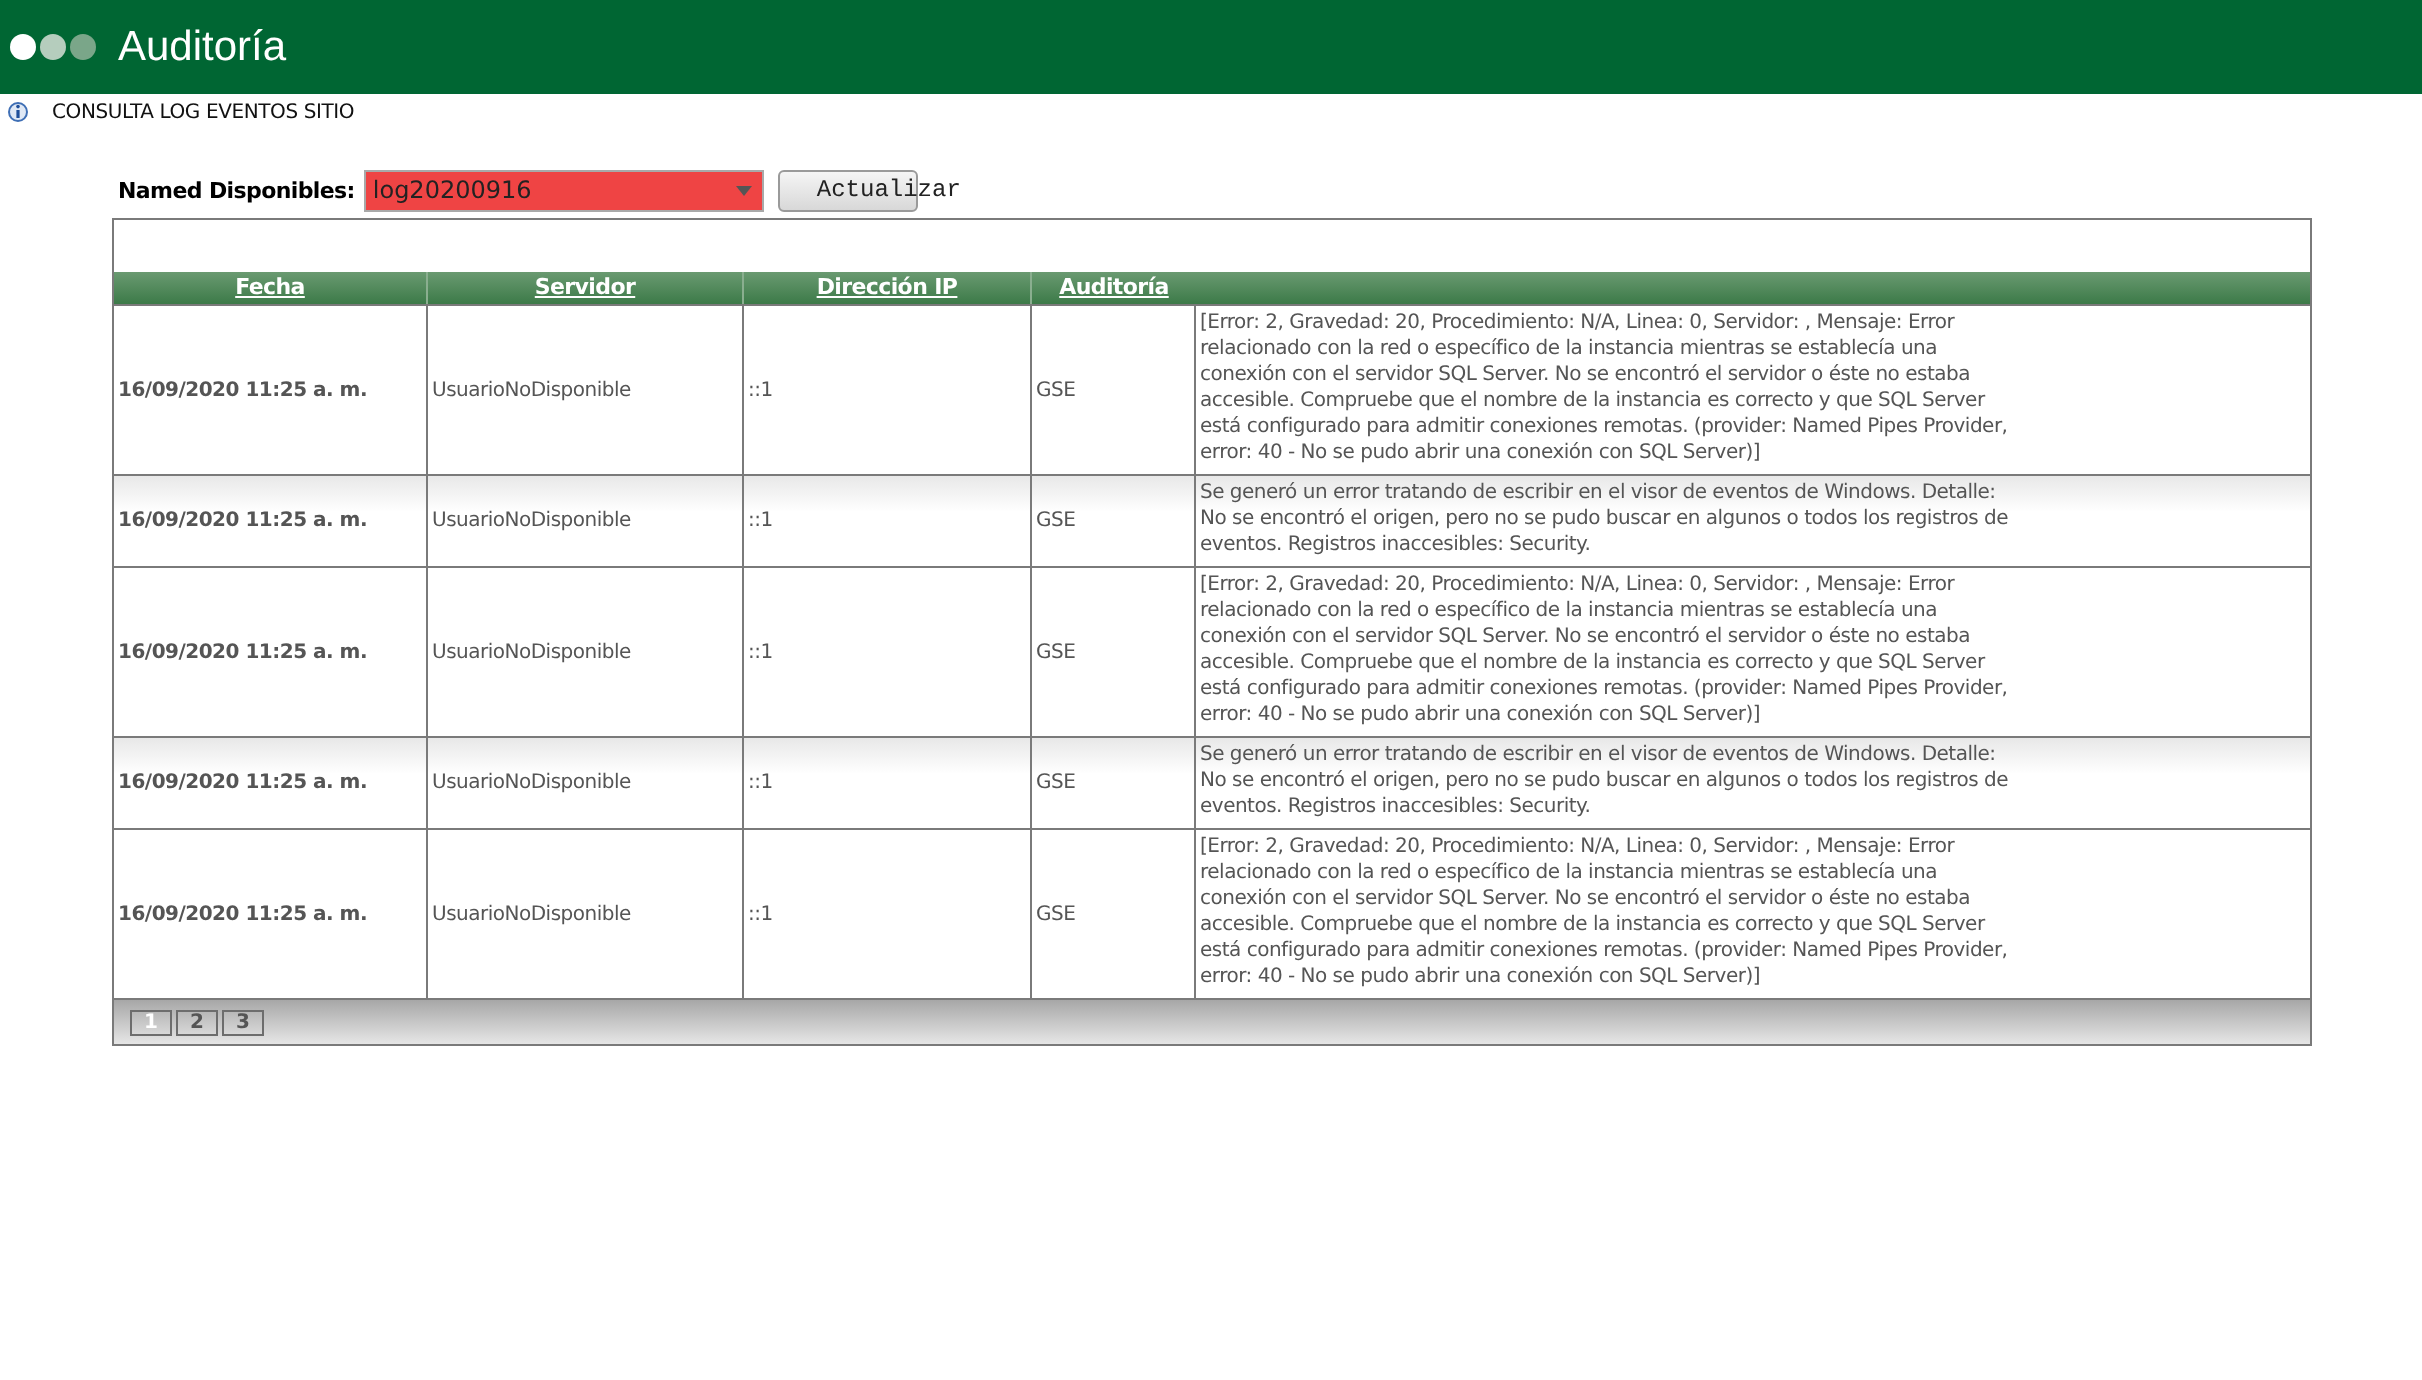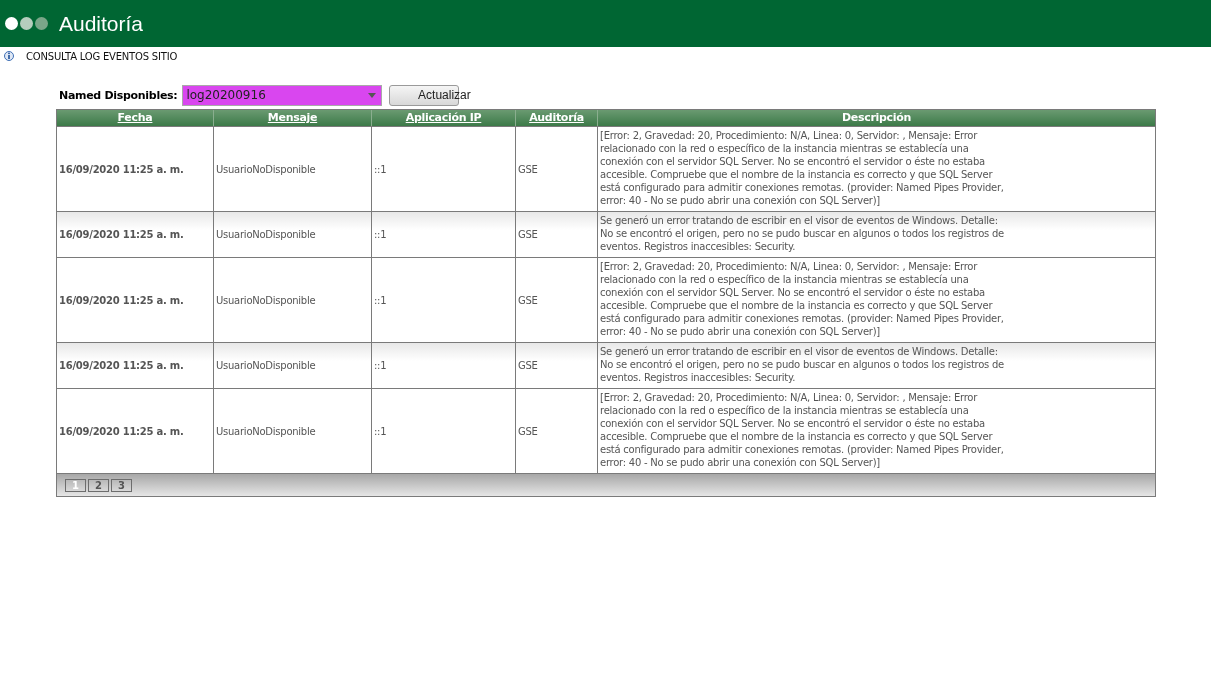--- a/index.html
+++ b/index.html
@@ -34,41 +34,42 @@
       font-size: 10px; color: #111; margin-left: 12px; letter-spacing: -0.2px; text-align: right;
     }
 
     .filter-row {
       position: absolute; left: 59px; top: 84px; height: 22px;
       display: flex; align-items: center;
     }
     .filter-label { font-size: 11px; font-weight: bold; color: #000; letter-spacing: -0.3px; }
     .select {
       margin-left: 5px; width: 200px; height: 21px;
-      border: 1px solid #a9a9a9; background: #d946ef;
+      border: 1px solid #a9a9a9; background: #ef4444;
       display: flex; align-items: center; justify-content: space-between;
       font-size: 12px; color: #222; padding-left: 3px; text-align: center;
     }
     .select .caret { width: 14px; display: flex; align-items: center; justify-content: center; margin-right: 2px; }
     .btn {
       margin-left: 7px; height: 21px; width: 70px;
       border: 1px solid #9a9a9a; border-radius: 3px;
       background: linear-gradient(#f5f5f5, #d8d8d8);
-      font-family: Liberation Sans, sans-serif; font-size: 12px; color: #222;
+      font-family: Liberation Mono, monospace; font-size: 12px; color: #222;
       display: flex; align-items: center; justify-content: center; padding-left: 40px;
     }
 
     .grid {
       position: absolute; left: 56px; top: 109px; width: 1100px;
       border: 1px solid #7a7a7a; border-collapse: collapse;
       font-size: 10.5px; color: #555;
     }
     .grid .hdr {
       display: flex; height: 16px;
       background: linear-gradient(#6a9a71, #3c7a48);
+      margin-top: 26px;
     }
     .grid .hdr .c {
       color: #ffffff; font-weight: bold; font-size: 11px;
       text-align: center; line-height: 16px; border-right: 1px solid #8aae8f;
       letter-spacing: -0.3px;
     }
     .grid .hdr .c a { color: #ffffff; text-decoration: underline; }
     .grid .hdr .c:last-child { border-right: none; }
     .c0 { width: 157px; font-weight: bold; } .c1 { width: 158px; } .c2 { width: 144px; } .c3 { width: 82px; } .c4 { width: 557px; }
     .row { display: flex; border-top: 1px solid #7a7a7a; }
@@ -128,24 +129,23 @@
           <path d="M0 0 L8 0 L4 5 Z" fill="#555"></path>
         </svg>
     </span>
   </div>
   <div class="btn">Actualizar</div>
 </div>
 
 <div class="grid">
   <div class="hdr">
     <div class="c c0"><a>Fecha</a></div>
-    <div class="c c1"><a>Mensaje</a></div>
-    <div class="c c2"><a>Aplicación IP</a></div>
+    <div class="c c1"><a>Servidor</a></div>
+    <div class="c c2"><a>Dirección IP</a></div>
     <div class="c c3"><a>Auditoría</a></div>
-    <div class="c c4">Descripción</div>
   </div>
 
   <div class="row r-big">
     <div class="c c0">16/09/2020 11:25 a. m.</div>
     <div class="c c1">UsuarioNoDisponible</div>
     <div class="c c2">::1</div>
     <div class="c c3">GSE</div>
     <div class="c c4 desc">[Error: 2, Gravedad: 20, Procedimiento: N/A, Linea: 0, Servidor: , Mensaje: Error relacionado con la red o específico de la instancia mientras se establecía una conexión con el servidor SQL Server. No se encontró el servidor o éste no estaba accesible. Compruebe que el nombre de la instancia es correcto y que SQL Server está configurado para admitir conexiones remotas. (provider: Named Pipes Provider, error: 40 - No se pudo abrir una conexión con SQL Server)]</div>
   </div>
   <div class="row r-small alt">

